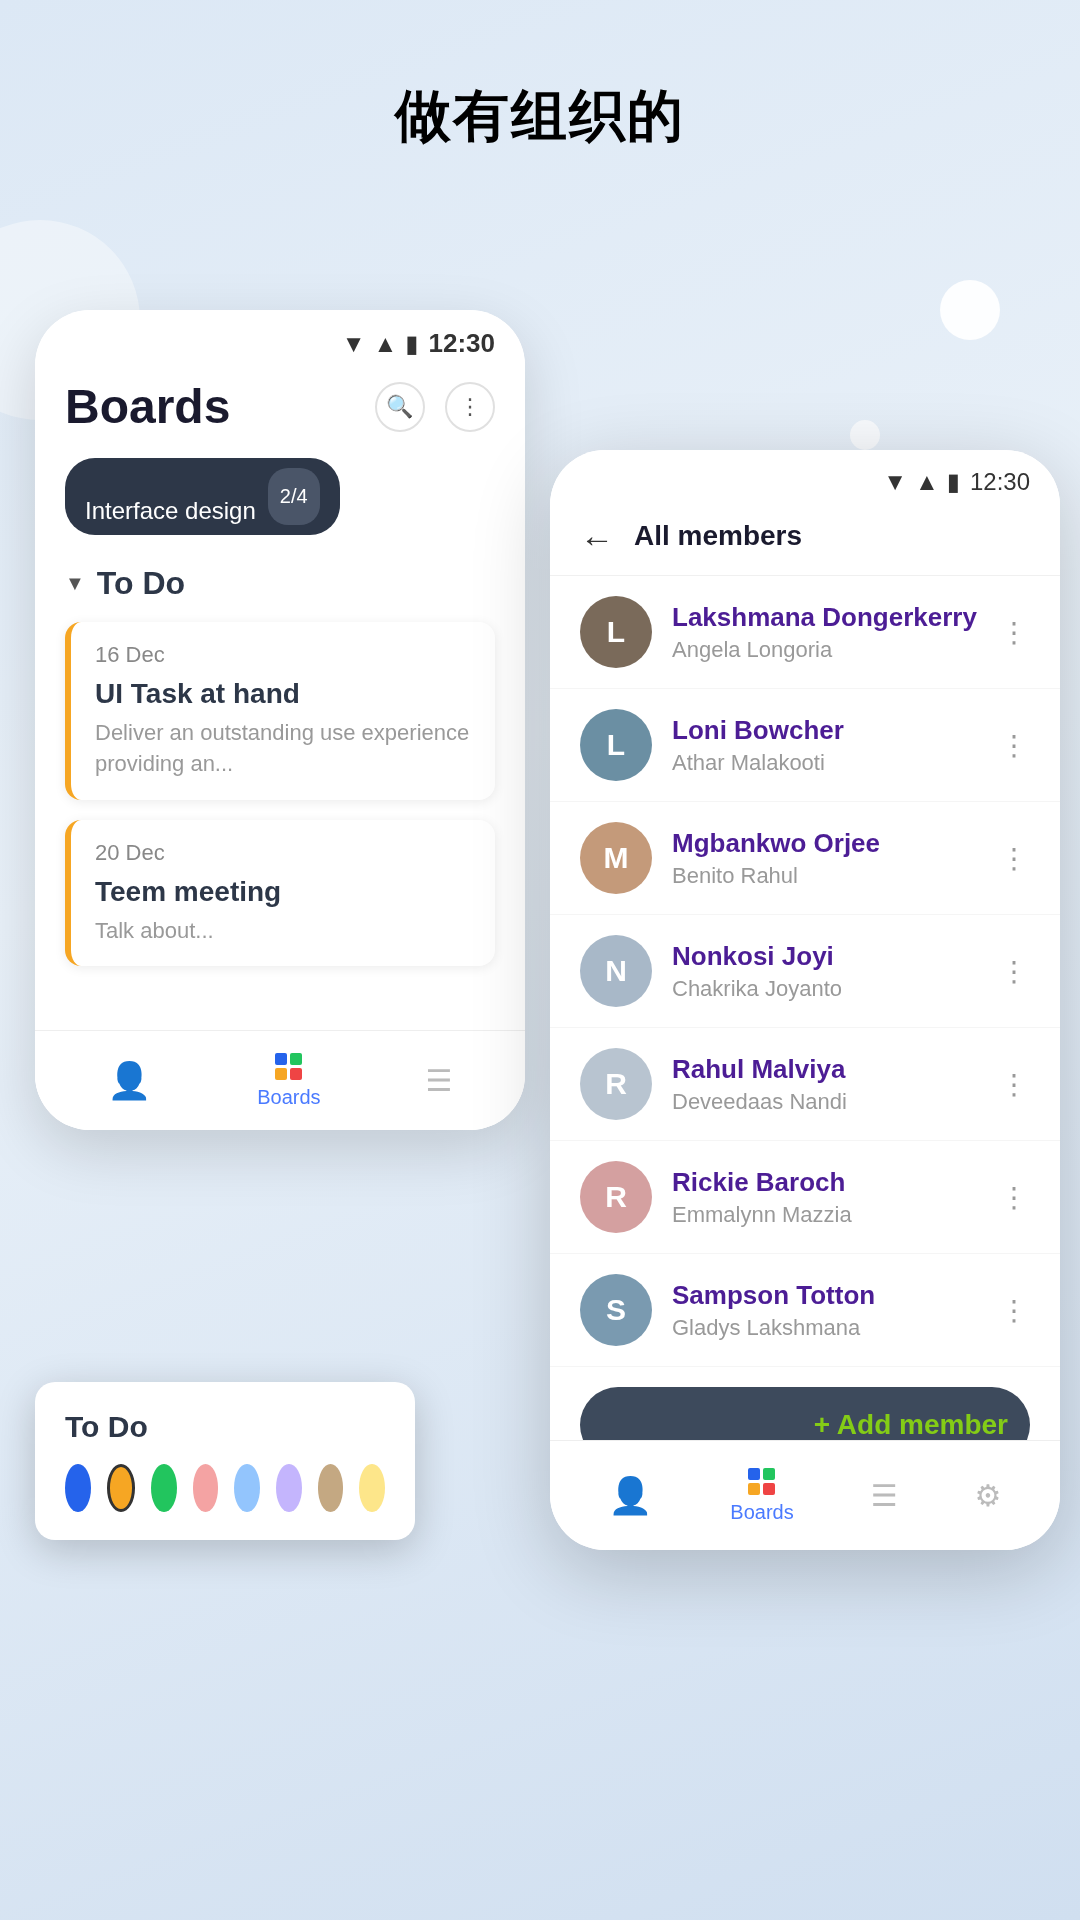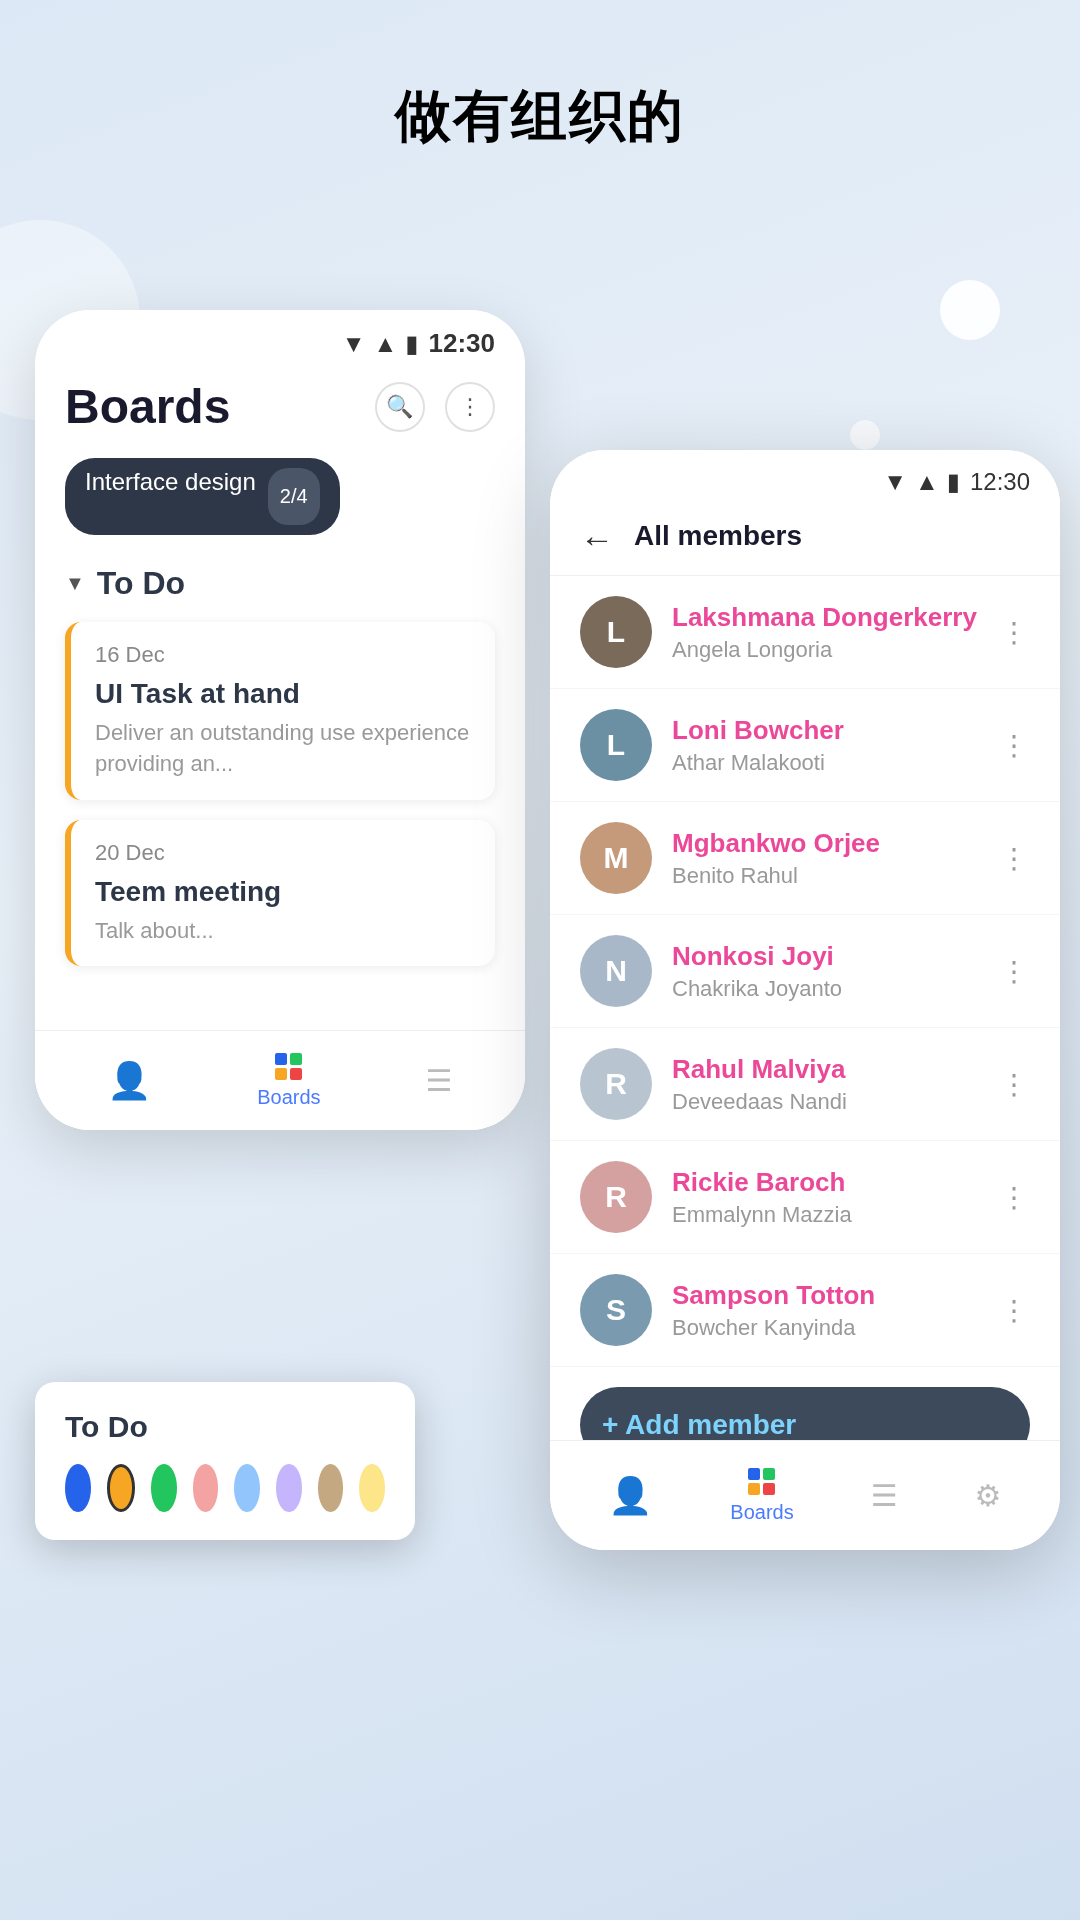--- a/index.html
+++ b/index.html
@@ -112,21 +112,21 @@
       border-radius: 50%;
       border: 2px solid #e0e0e0;
       display: flex; align-items: center; justify-content: center;
       font-size: 22px;
       color: #555;
       cursor: pointer;
     }
 
     .filter-chip {
       display: inline-flex;
-      align-items: flex-start;
+      align-items: flex-end;
       background: #2d3748;
       color: white;
       border-radius: 30px;
       padding: 10px 20px;
       font-size: 24px;
       gap: 12px;
       margin-bottom: 30px;
     }
     .filter-chip-badge {
       background: #4a5568;
@@ -228,41 +228,41 @@
       flex-shrink: 0;
       background: #ddd;
       display: flex; align-items: center; justify-content: center;
       font-size: 28px;
       font-weight: 700;
     }
     .member-info { flex: 1; }
     .member-name {
       font-size: 26px;
       font-weight: 600;
-      color: #ec4899;
+      color: #4c1d95;
     }
     .member-sub {
       font-size: 22px;
       color: #999;
       margin-top: 4px;
     }
     .member-menu {
       font-size: 28px;
       color: #999;
       cursor: pointer;
       letter-spacing: 2px;
     }
 
     .add-member-btn {
       margin: 20px 30px;
       background: #3d4a5c;
-      color: #7dd3fc;
+      color: #84cc16;
       border-radius: 50px;
       padding: 22px;
-      text-align: left;
+      text-align: right;
       font-size: 28px;
       font-weight: 600;
       cursor: pointer;
     }
 
     
     .bottom-nav {
       position: absolute;
       bottom: 0; left: 0; right: 0;
       height: 110px;
@@ -548,21 +548,21 @@
         </div>
         <span class="member-menu">⋮</span>
       </div>
 
       <div class="member-item">
         <div class="member-avatar" style="background:#7a9ab0;">
           <span class="avatar-face">S</span>
         </div>
         <div class="member-info">
           <div class="member-name">Sampson Totton</div>
-          <div class="member-sub">Bowcher Kanyinda</div>
+          <div class="member-sub">Gladys Lakshmana</div>
         </div>
         <span class="member-menu">⋮</span>
       </div>
     </div>
 
     <div class="add-member-btn">+ Add member</div>
 
     <div class="bottom-nav">
       <div class="nav-item">
         <span style="font-size:36px;color:#bbb;">👤</span>

